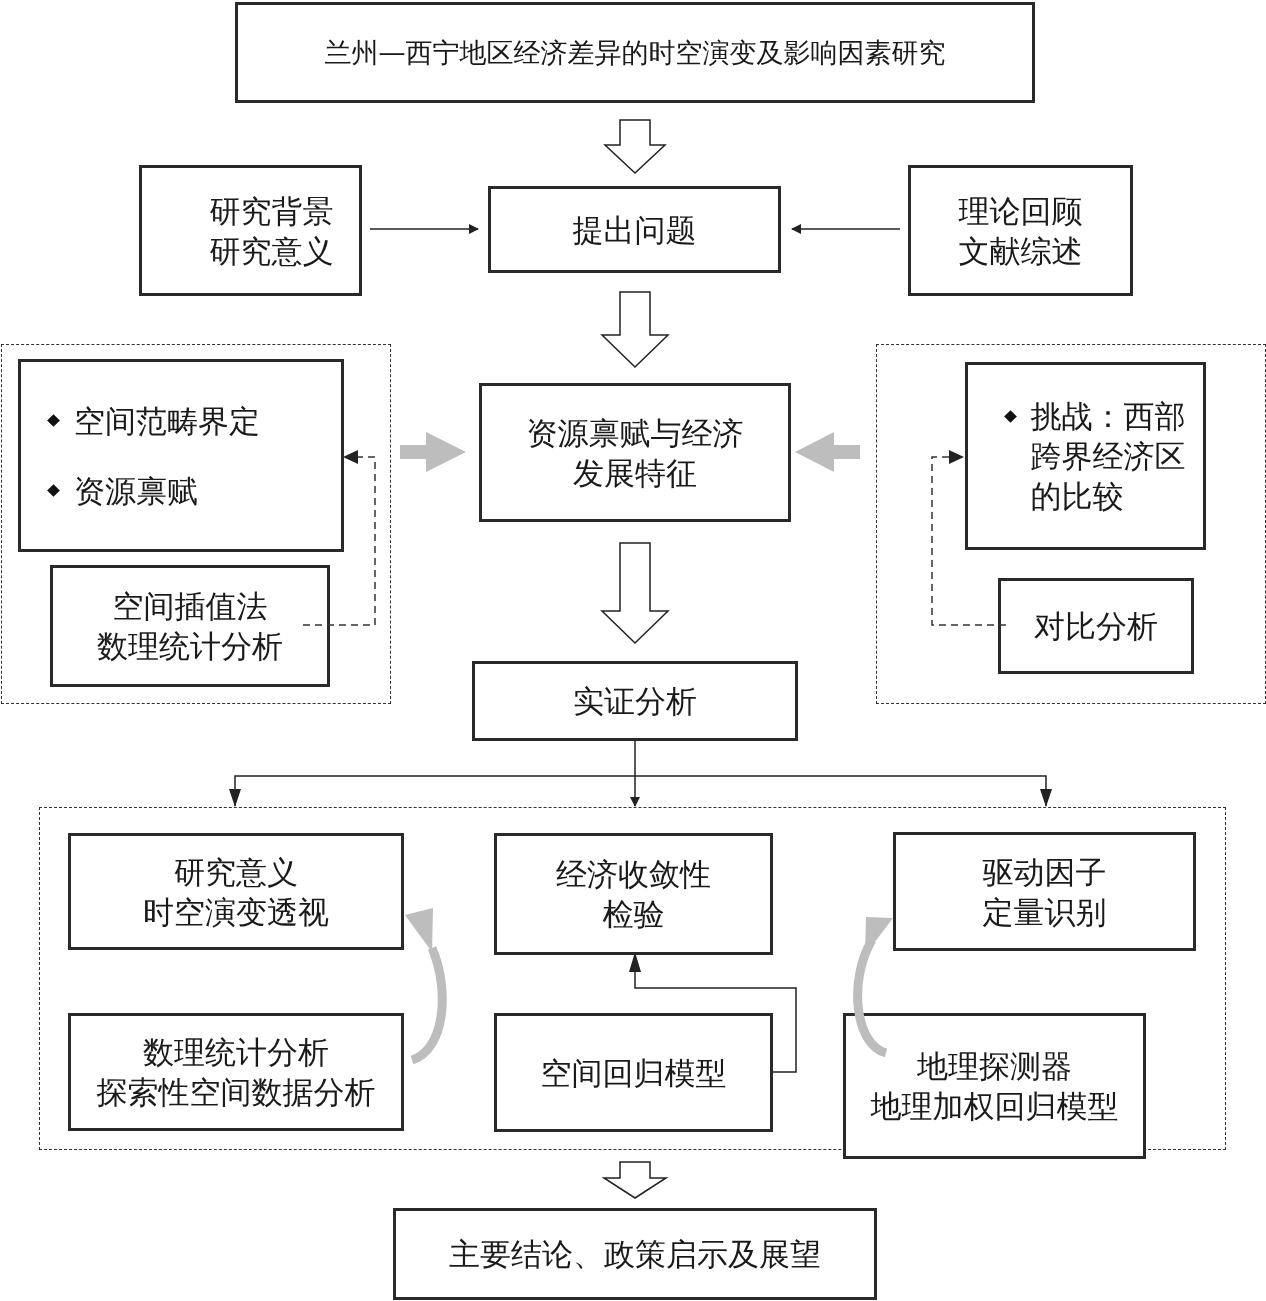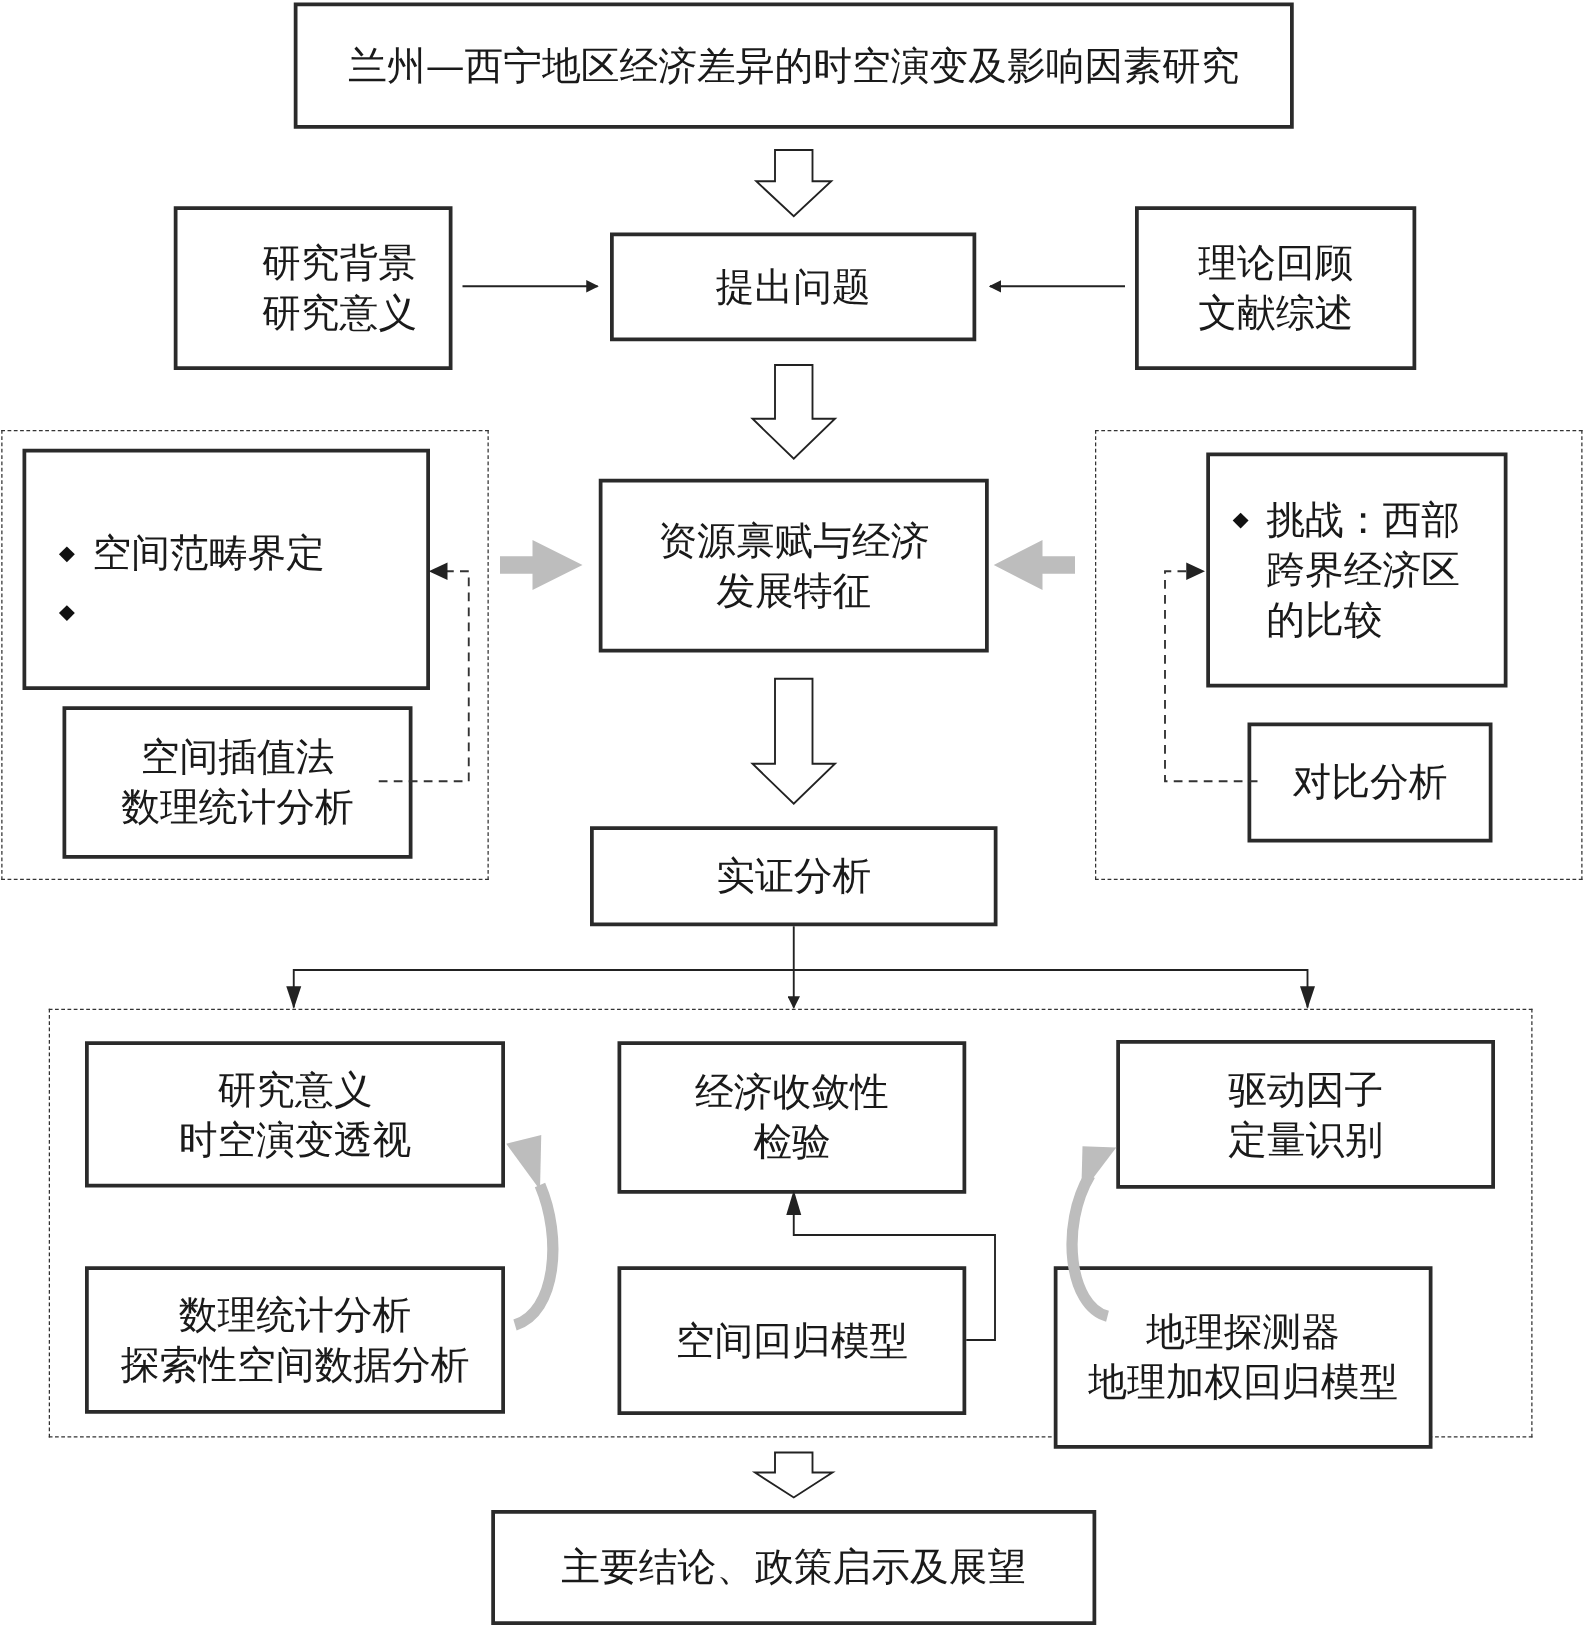--- a/index.html
+++ b/index.html
@@ -10,21 +10,21 @@
          text-align: center; font-size: 31px; line-height: 40px; }
   .dash { position: absolute; box-sizing: border-box; border: 1.5px dashed #333; }
   .bullet-list { align-items: flex-start; justify-content: center; padding-left: 28px; gap: 16px; }
   .bullet-item { display: flex; align-items: center; line-height: 54px; }
   .diamond { display: inline-block; width: 9px; height: 9px; background: #111; transform: rotate(45deg); margin-right: 16px; }
   svg.overlay { position: absolute; left: 0; top: 0; width: 1266px; height: 1301px; pointer-events: none; }
 </style>
 </head>
 <body>
 
-<div class="box" style="left:235px;top:2px;width:800px;height:101px;font-size:31px;">
+<div class="box" style="left:235px;top:2px;width:800px;height:101px;font-size:27px;">
   <span>兰州—西宁地区经济差异的时空演变及影响因素研究</span>
 </div>
 
 <div class="box" style="left:139px;top:165px;width:223px;height:131px;padding-left:42px;">
   <span>研究背景</span>
   <span>研究意义</span>
 </div>
 <div class="box" style="left:488px;top:186px;width:293px;height:87px;">
   <span>提出问题</span>
 </div>
@@ -34,34 +34,35 @@
 </div>
 
 <div class="dash" style="left:1px;top:344px;width:390px;height:360px;"></div>
 <div class="box bullet-list" style="left:18px;top:359px;width:326px;height:193px;">
   <div class="bullet-item">
       <span class="diamond"></span>
       <span>空间范畴界定</span>
     </div>
   <div class="bullet-item">
       <span class="diamond"></span>
+      <span>资源禀赋</span>
     </div>
 </div>
 <div class="box" style="left:23px;top:565px;width:280px;height:122px;margin-left:27px;">
   <span>空间插值法</span>
   <span>数理统计分析</span>
 </div>
 
 <div class="box" style="left:479px;top:383px;width:312px;height:139px;">
   <span>资源禀赋与经济</span>
   <span>发展特征</span>
 </div>
 
 <div class="dash" style="left:876px;top:344px;width:390px;height:360px;"></div>
-<div class="box" style="left:965px;top:362px;width:241px;height:188px;align-items:flex-start;padding-left:20px;">
+<div class="box" style="left:965px;top:362px;width:241px;height:188px;align-items:center;padding-left:20px;">
   <div style="display:flex;align-items:flex-start;">
     <span class="diamond" style="margin-top:16px;"></span>
     <div style="text-align:left;line-height:40px;">
       <div>挑战：西部</div>
       <div>跨界经济区</div>
       <div>的比较</div>
     </div>
   </div>
 </div>
 <div class="box" style="left:998px;top:578px;width:196px;height:96px;">

